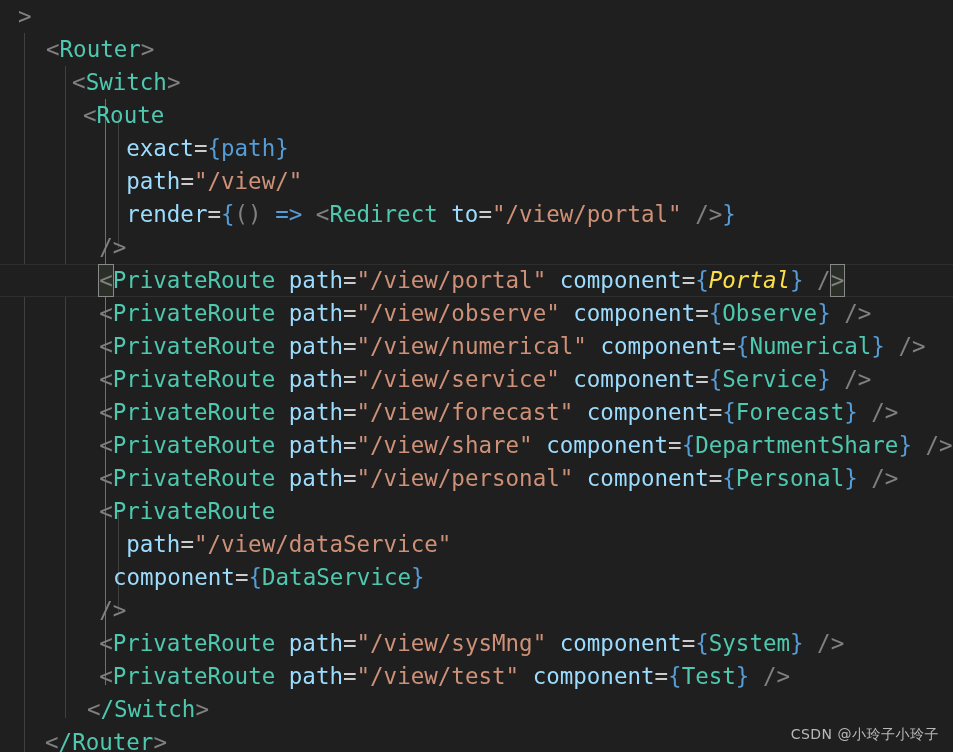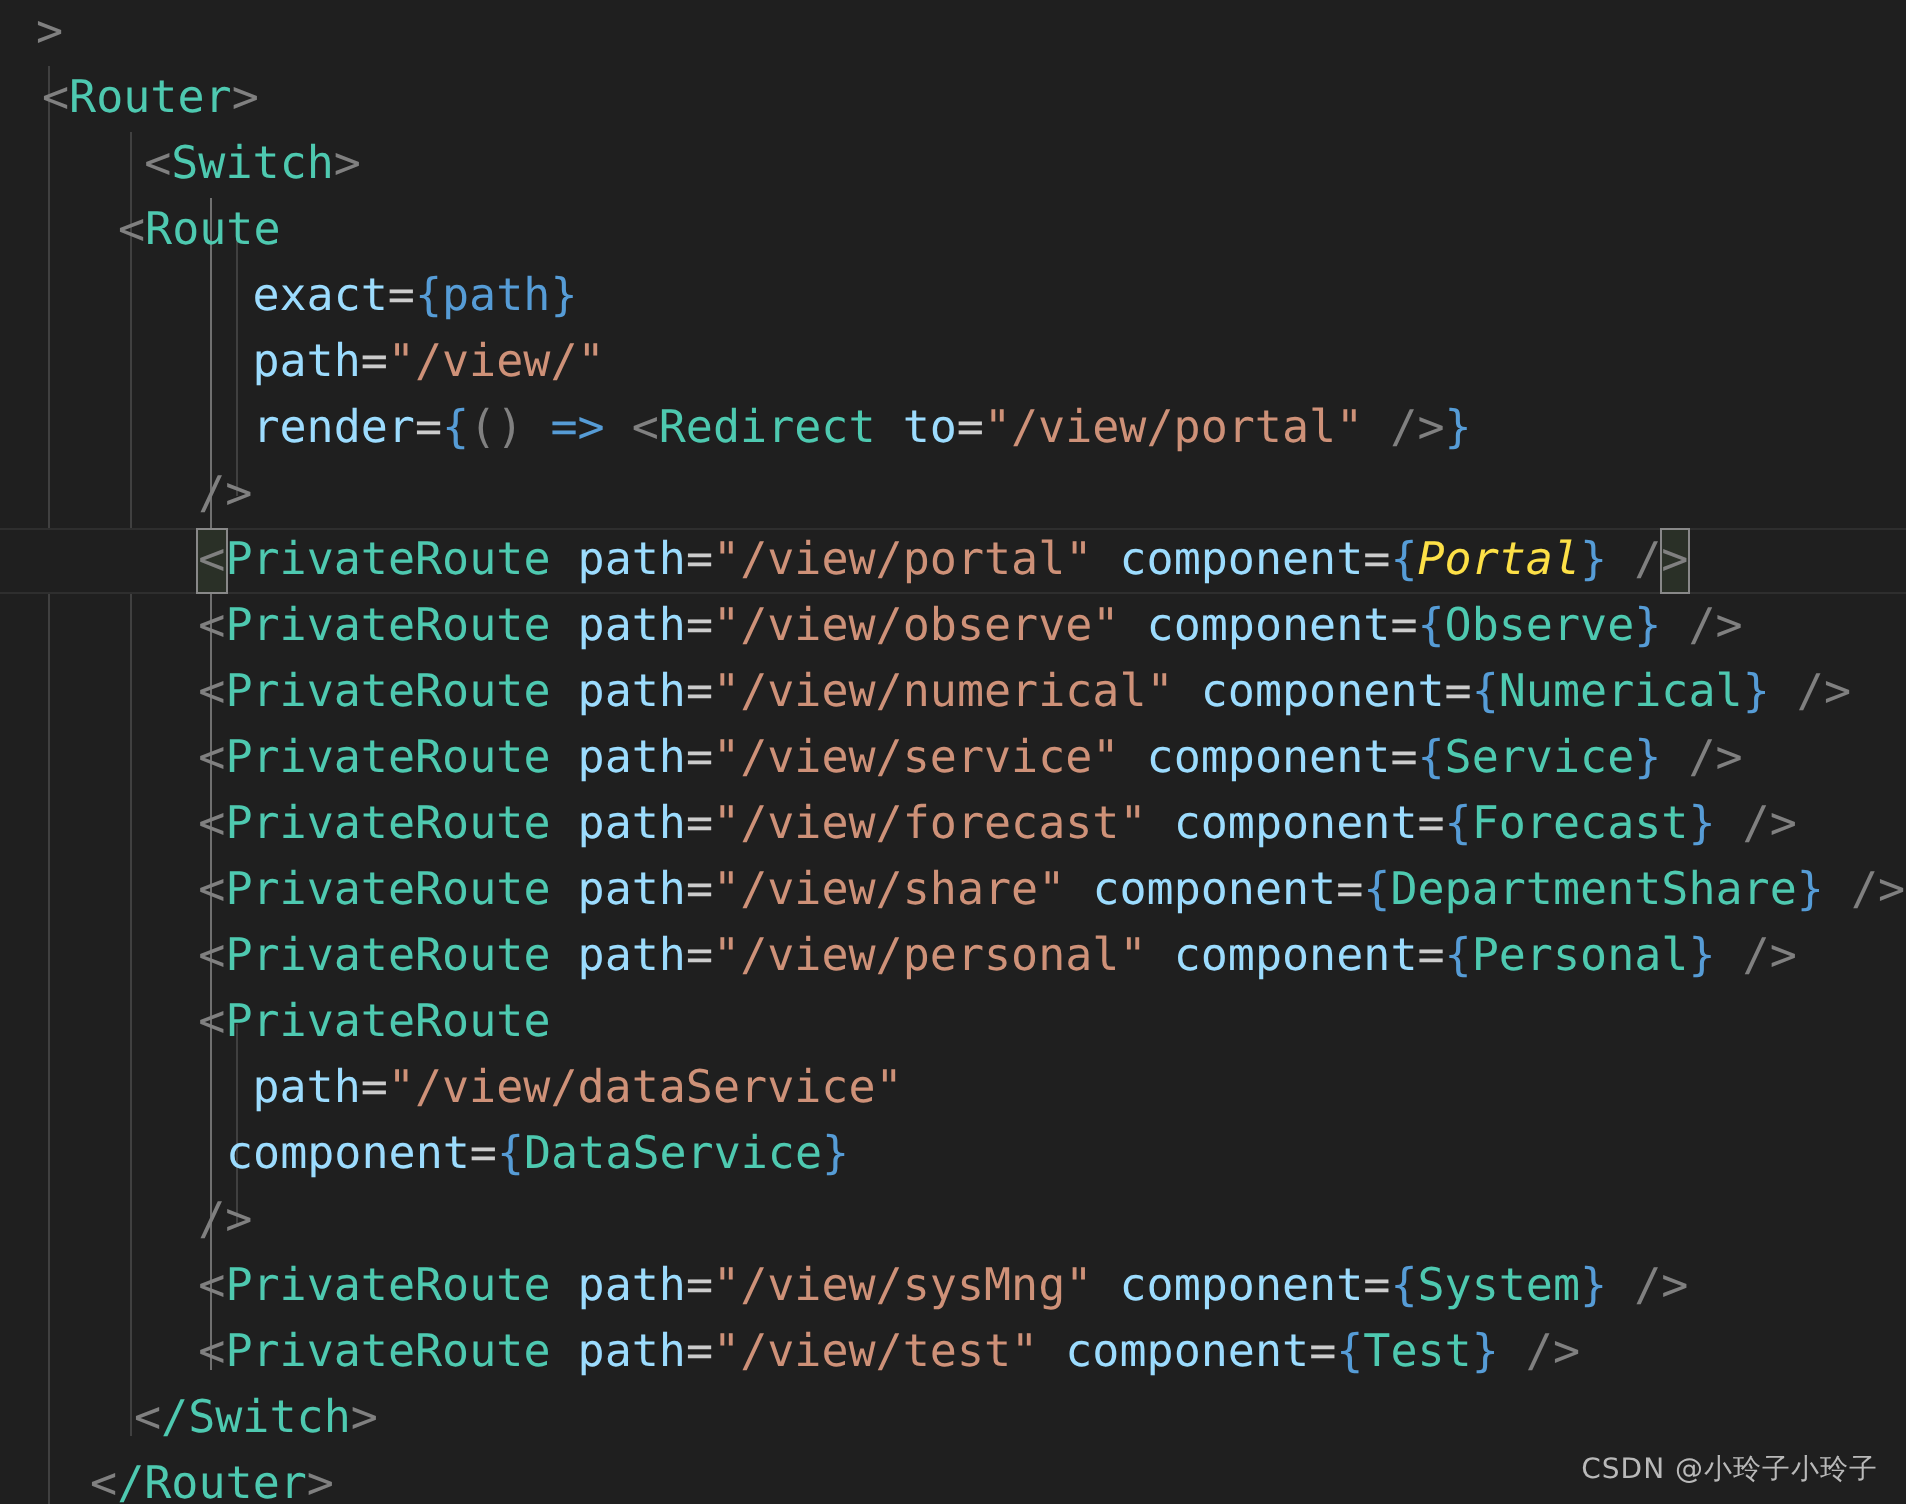--- a/index.html
+++ b/index.html
@@ -105,39 +105,39 @@
   <div id="indent-guides">
       <div class="indent-guide" style="left: 24px; top: 33px; height: 719px;"></div>
       <div class="indent-guide" style="left: 65px; top: 66px; height: 652px;"></div>
       <div class="indent-guide active" style="left: 105px; top: 99px; height: 586px;"></div>
       <div class="indent-guide" style="left: 118px; top: 115px; height: 133px;"></div>
       <div class="indent-guide" style="left: 118px; top: 512px; height: 100px;"></div>
     </div>
 
   <div id="code-lines">
       <div class="code-line"><span class="line-text" style="padding-left: 18px;"><span class="t-punct">&gt;</span></span></div>
-      <div class="code-line"><span class="line-text" style="padding-left: 21px;"><span class="t-punct">&lt;</span><span class="t-tag">Router</span><span class="t-punct">&gt;</span></span></div>
+      <div class="code-line"><span class="line-text" style="padding-left: 46px;"><span class="t-punct">&lt;</span><span class="t-tag">Router</span><span class="t-punct">&gt;</span></span></div>
       <div class="code-line"><span class="line-text" style="padding-left: 72.1px;"><span class="t-punct">&lt;</span><span class="t-tag">Switch</span><span class="t-punct">&gt;</span></span></div>
-      <div class="code-line"><span class="line-text" style="padding-left: 59px;"><span class="t-punct">&lt;</span><span class="t-tag">Route</span></span></div>
+      <div class="code-line"><span class="line-text" style="padding-left: 83px;"><span class="t-punct">&lt;</span><span class="t-tag">Route</span></span></div>
       <div class="code-line"><span class="line-text" style="padding-left: 126.2px;"><span class="t-attr">exact</span><span class="t-eq">=</span><span class="t-brace">{</span><span class="t-kw">path</span><span class="t-brace">}</span></span></div>
       <div class="code-line"><span class="line-text" style="padding-left: 126.2px;"><span class="t-attr">path</span><span class="t-eq">=</span><span class="t-str">"/view/"</span></span></div>
       <div class="code-line"><span class="line-text" style="padding-left: 126.2px;"><span class="t-attr">render</span><span class="t-eq">=</span><span class="t-brace">{</span><span class="t-punct">()</span><span class="t-eq"> </span><span class="t-arrow">=&gt;</span><span class="t-eq"> </span><span class="t-punct">&lt;</span><span class="t-tag">Redirect</span><span class="t-eq"> </span><span class="t-attr">to</span><span class="t-eq">=</span><span class="t-str">"/view/portal"</span><span class="t-punct"> /&gt;</span><span class="t-brace">}</span></span></div>
       <div class="code-line"><span class="line-text" style="padding-left: 99.15px;"><span class="t-punct">/&gt;</span></span></div>
       <div class="code-line current"><span class="line-text" style="padding-left: 99.15px;"><span class="t-punct bracket-match">&lt;</span><span class="t-tag">PrivateRoute</span><span class="t-eq"> </span><span class="t-attr">path</span><span class="t-eq">=</span><span class="t-str">"/view/portal"</span><span class="t-eq"> </span><span class="t-attr">component</span><span class="t-eq">=</span><span class="t-brace">{</span><span class="t-ident-alt">Portal</span><span class="t-brace">}</span><span class="t-punct"> /</span><span class="t-punct bracket-match">&gt;</span></span></div>
       <div class="code-line"><span class="line-text" style="padding-left: 99.15px;"><span class="t-punct">&lt;</span><span class="t-tag">PrivateRoute</span><span class="t-eq"> </span><span class="t-attr">path</span><span class="t-eq">=</span><span class="t-str">"/view/observe"</span><span class="t-eq"> </span><span class="t-attr">component</span><span class="t-eq">=</span><span class="t-brace">{</span><span class="t-ident">Observe</span><span class="t-brace">}</span><span class="t-punct"> /&gt;</span></span></div>
       <div class="code-line"><span class="line-text" style="padding-left: 99.15px;"><span class="t-punct">&lt;</span><span class="t-tag">PrivateRoute</span><span class="t-eq"> </span><span class="t-attr">path</span><span class="t-eq">=</span><span class="t-str">"/view/numerical"</span><span class="t-eq"> </span><span class="t-attr">component</span><span class="t-eq">=</span><span class="t-brace">{</span><span class="t-ident">Numerical</span><span class="t-brace">}</span><span class="t-punct"> /&gt;</span></span></div>
       <div class="code-line"><span class="line-text" style="padding-left: 99.15px;"><span class="t-punct">&lt;</span><span class="t-tag">PrivateRoute</span><span class="t-eq"> </span><span class="t-attr">path</span><span class="t-eq">=</span><span class="t-str">"/view/service"</span><span class="t-eq"> </span><span class="t-attr">component</span><span class="t-eq">=</span><span class="t-brace">{</span><span class="t-ident">Service</span><span class="t-brace">}</span><span class="t-punct"> /&gt;</span></span></div>
       <div class="code-line"><span class="line-text" style="padding-left: 99.15px;"><span class="t-punct">&lt;</span><span class="t-tag">PrivateRoute</span><span class="t-eq"> </span><span class="t-attr">path</span><span class="t-eq">=</span><span class="t-str">"/view/forecast"</span><span class="t-eq"> </span><span class="t-attr">component</span><span class="t-eq">=</span><span class="t-brace">{</span><span class="t-ident">Forecast</span><span class="t-brace">}</span><span class="t-punct"> /&gt;</span></span></div>
       <div class="code-line"><span class="line-text" style="padding-left: 99.15px;"><span class="t-punct">&lt;</span><span class="t-tag">PrivateRoute</span><span class="t-eq"> </span><span class="t-attr">path</span><span class="t-eq">=</span><span class="t-str">"/view/share"</span><span class="t-eq"> </span><span class="t-attr">component</span><span class="t-eq">=</span><span class="t-brace">{</span><span class="t-ident">DepartmentShare</span><span class="t-brace">}</span><span class="t-punct"> /&gt;</span></span></div>
       <div class="code-line"><span class="line-text" style="padding-left: 99.15px;"><span class="t-punct">&lt;</span><span class="t-tag">PrivateRoute</span><span class="t-eq"> </span><span class="t-attr">path</span><span class="t-eq">=</span><span class="t-str">"/view/personal"</span><span class="t-eq"> </span><span class="t-attr">component</span><span class="t-eq">=</span><span class="t-brace">{</span><span class="t-ident">Personal</span><span class="t-brace">}</span><span class="t-punct"> /&gt;</span></span></div>
       <div class="code-line"><span class="line-text" style="padding-left: 99.15px;"><span class="t-punct">&lt;</span><span class="t-tag">PrivateRoute</span></span></div>
       <div class="code-line"><span class="line-text" style="padding-left: 126.2px;"><span class="t-attr">path</span><span class="t-eq">=</span><span class="t-str">"/view/dataService"</span></span></div>
       <div class="code-line"><span class="line-text" style="padding-left: 113px;"><span class="t-attr">component</span><span class="t-eq">=</span><span class="t-brace">{</span><span class="t-ident">DataService</span><span class="t-brace">}</span></span></div>
       <div class="code-line"><span class="line-text" style="padding-left: 99.15px;"><span class="t-punct">/&gt;</span></span></div>
       <div class="code-line"><span class="line-text" style="padding-left: 99.15px;"><span class="t-punct">&lt;</span><span class="t-tag">PrivateRoute</span><span class="t-eq"> </span><span class="t-attr">path</span><span class="t-eq">=</span><span class="t-str">"/view/sysMng"</span><span class="t-eq"> </span><span class="t-attr">component</span><span class="t-eq">=</span><span class="t-brace">{</span><span class="t-ident">System</span><span class="t-brace">}</span><span class="t-punct"> /&gt;</span></span></div>
       <div class="code-line"><span class="line-text" style="padding-left: 99.15px;"><span class="t-punct">&lt;</span><span class="t-tag">PrivateRoute</span><span class="t-eq"> </span><span class="t-attr">path</span><span class="t-eq">=</span><span class="t-str">"/view/test"</span><span class="t-eq"> </span><span class="t-attr">component</span><span class="t-eq">=</span><span class="t-brace">{</span><span class="t-ident">Test</span><span class="t-brace">}</span><span class="t-punct"> /&gt;</span></span></div>
-      <div class="code-line"><span class="line-text" style="padding-left: 67px;"><span class="t-punct">&lt;</span><span class="t-tag">/</span><span class="t-tag">Switch</span><span class="t-punct">&gt;</span></span></div>
+      <div class="code-line"><span class="line-text" style="padding-left: 87px;"><span class="t-punct">&lt;</span><span class="t-tag">/</span><span class="t-tag">Switch</span><span class="t-punct">&gt;</span></span></div>
       <div class="code-line"><span class="line-text" style="padding-left: 45.05px;"><span class="t-punct">&lt;</span><span class="t-tag">/</span><span class="t-tag">Router</span><span class="t-punct">&gt;</span></span></div>
     </div>
 
   <div id="watermark">CSDN @小玲子小玲子</div>
 
 </div>
 
 </body></html>

